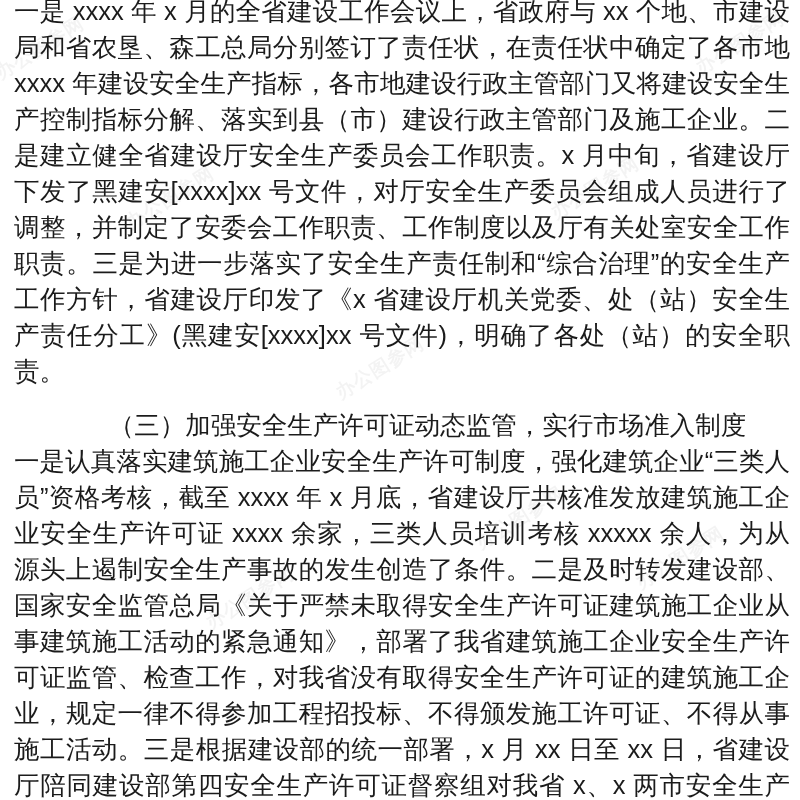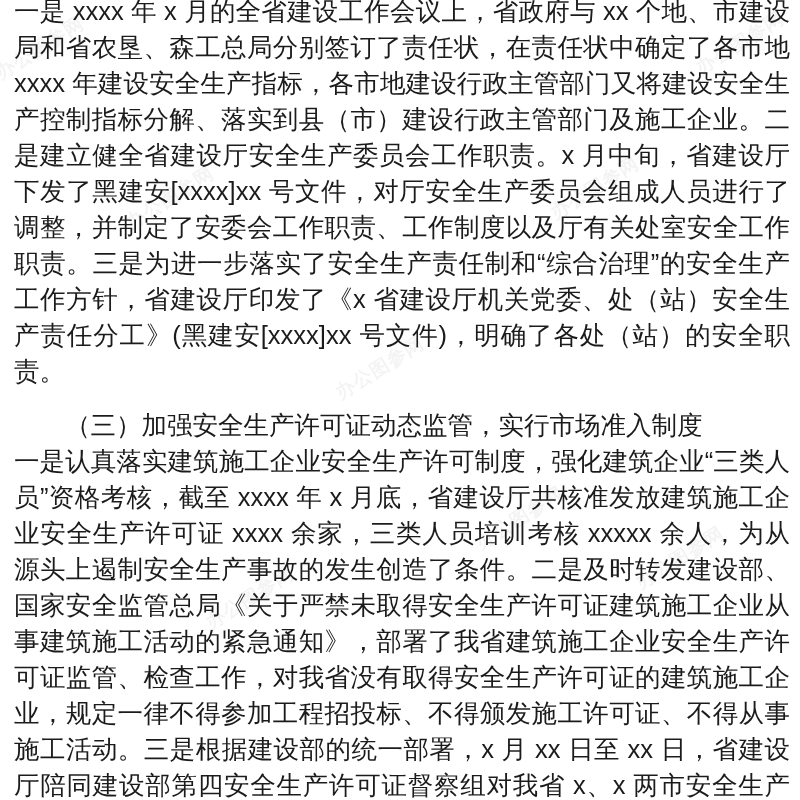--- a/index.html
+++ b/index.html
@@ -50,21 +50,21 @@
     font-size: 25.5px;
     line-height: 36px;
     color: #1b1b1b;
     text-align: justify;
     text-justify: inter-character;
     letter-spacing: 0px;
     word-break: break-all;
   }
   .para.heading {
     text-indent: 2em;
-    text-align: left;
+    text-align: center;
     word-break: normal;
   }
   .gap {
     height: 18px;
   }
   .clip-top {
     margin-top: -7px;
   }
 </style>
 </head>

